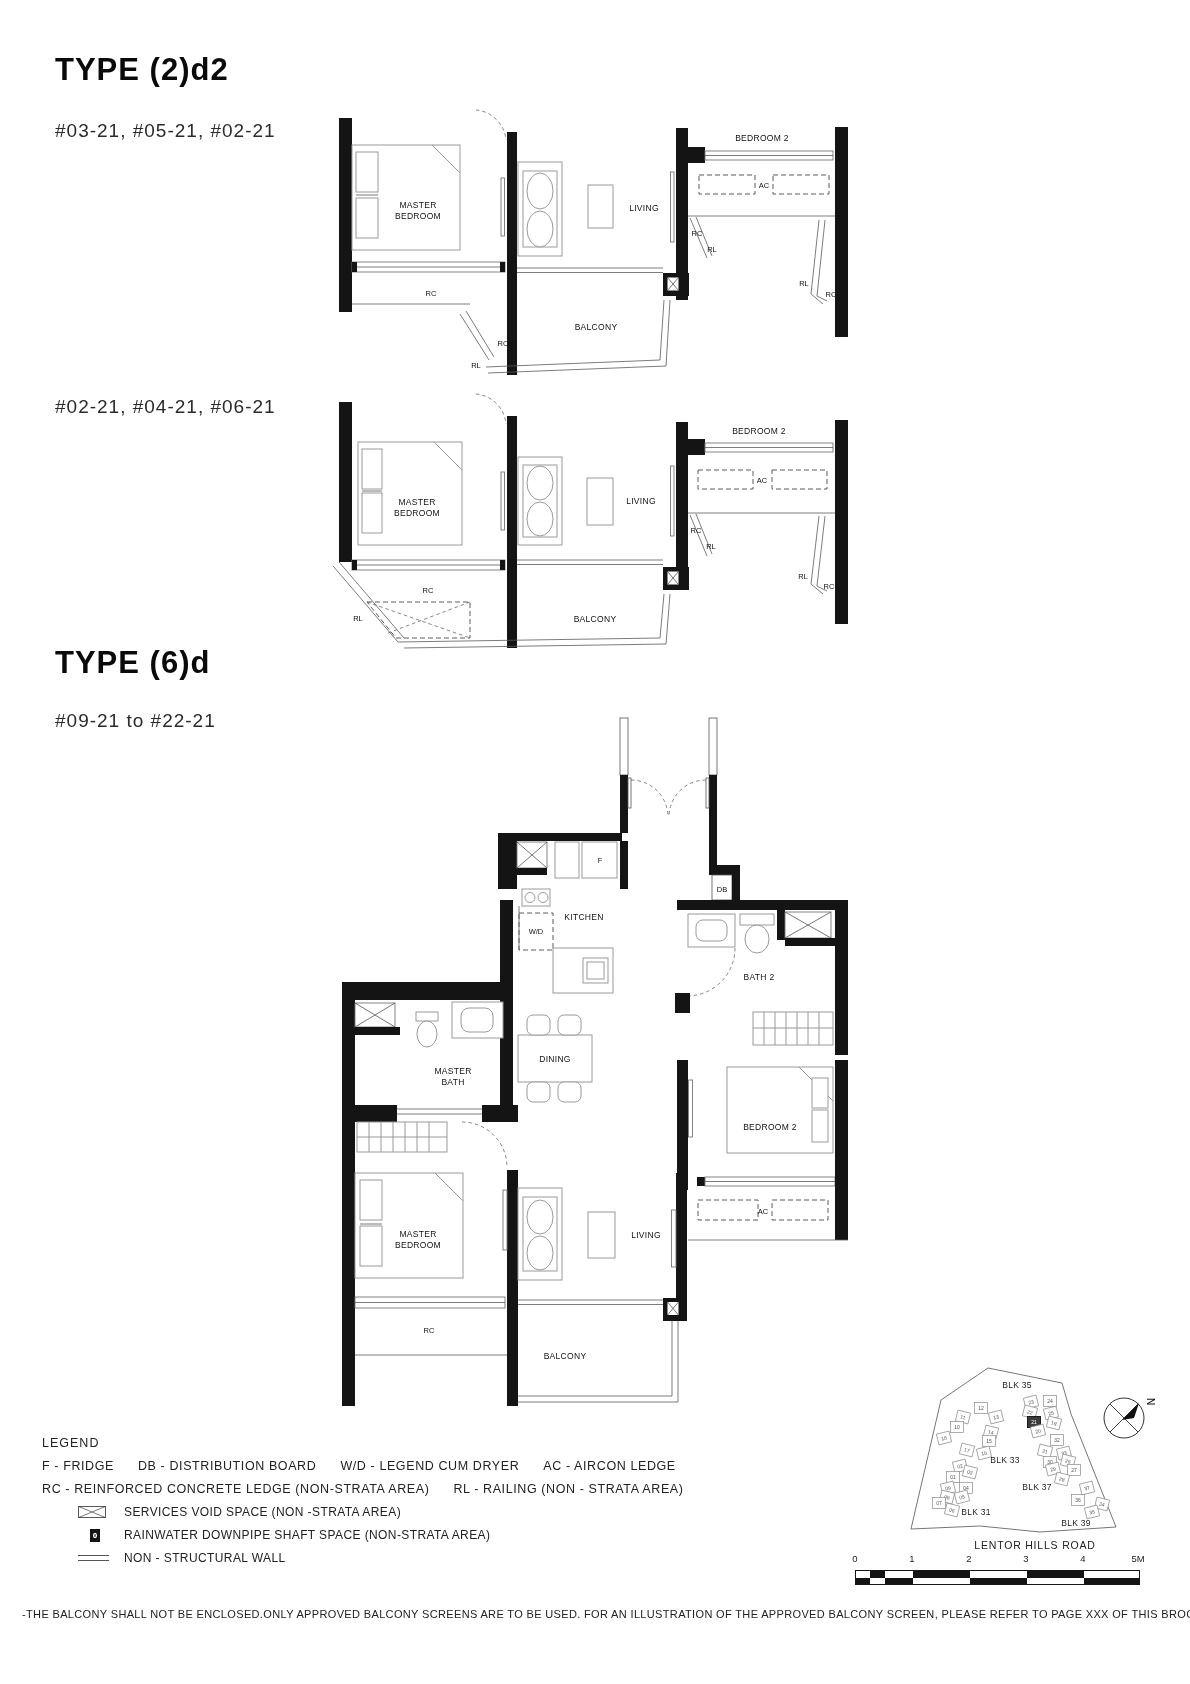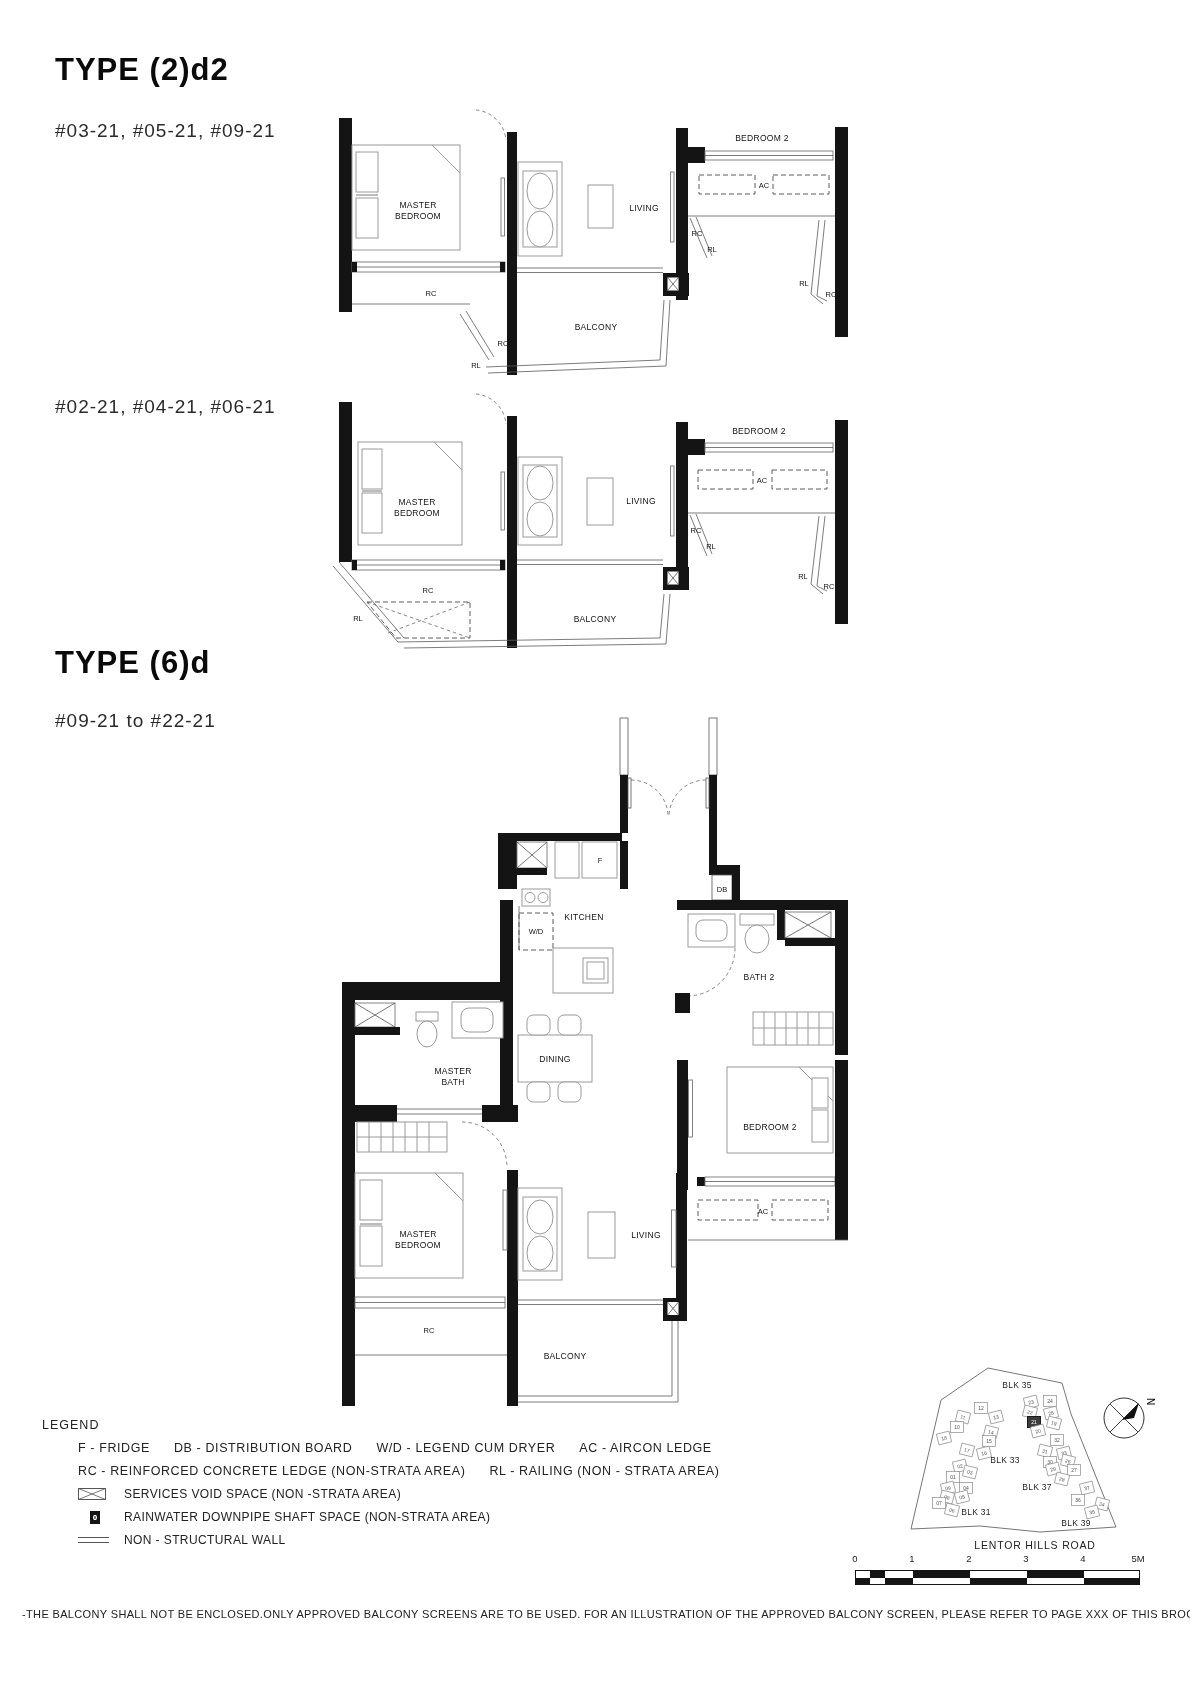--- a/index.html
+++ b/index.html
@@ -17,22 +17,22 @@
   .fline { fill:none; stroke:#9a9a9a; stroke-width:1; }
   .thin  { fill:none; stroke:#5a5a5a; stroke-width:.8; }
   .win   { fill:#fff; stroke:#777; stroke-width:.9; }
   .dash  { fill:none; stroke:#4a4a4a; stroke-width:.9; stroke-dasharray:5 3; }
   .darc  { fill:none; stroke:#666; stroke-width:.8; stroke-dasharray:3.5 3; }
   .xline { stroke:#555; stroke-width:.8; }
   .plbl  { font-size:8.5px; fill:#111; text-anchor:middle; letter-spacing:.3px; }
   .pslbl { font-size:7.5px; fill:#111; text-anchor:middle; }
 
   
-  .legend-title { font-size:12.5px; letter-spacing:1px; color:#222; }
-  .legend-abbr  { display:flex; gap:24px; font-size:12.5px; letter-spacing:.6px; color:#222; margin-top:9px; white-space:nowrap;margin-left:36px; }
+  .legend-title { font-size:12.5px; letter-spacing:1px; color:#222;margin-top:18px; }
+  .legend-abbr  { display:flex; gap:24px; font-size:12.5px; letter-spacing:.6px; color:#222; margin-top:9px; white-space:nowrap; }
   .legend-item  { display:flex; align-items:flex-start; gap:14px; margin-top:9px; font-size:12px; letter-spacing:.4px; color:#222;padding-left:36px; }
   .legend-item .sym { width:32px; display:flex; justify-content:flex-start; align-items:center; flex:0 0 32px; padding-top:1px; }
   .sym-void { width:28px; height:12px; }
   .sym-rain { width:10px; height:13px; margin-left:12px; }
   .sym-wall { width:31px; height:7px; background:#141414; margin-top:3px; }
   .sym-nsw  { width:31px; height:6px; border-top:1px solid #555; border-bottom:1px solid #555; margin-top:3px; }
 
   
   .sp-outline { fill:none; stroke:#666; stroke-width:.9; }
   .sp-blk { font-size:8.5px; fill:#222; text-anchor:middle; letter-spacing:.3px; }
@@ -52,21 +52,21 @@
   .sb-bot { bottom:0; }
 
   .disclaimer { font-size:11px; letter-spacing:.35px; color:#222; white-space:nowrap; }
 </style>
 </head>
 <body>
 
 <div class="page">
 
   <div class="abs plan-title" style="left:55px;top:52px">TYPE (2)d2</div>
-  <div class="abs unit-list" style="left:55px;top:120px">#03-21, #05-21, #09-21</div>
+  <div class="abs unit-list" style="left:55px;top:120px">#03-21, #05-21, #02-21</div>
   <div class="abs unit-list" style="left:55px;top:396px">#02-21, #04-21, #06-21</div>
   <div class="abs plan-title" style="left:55px;top:645px">TYPE (6)d</div>
   <div class="abs unit-list" style="left:55px;top:710px">#09-21 to #22-21</div>
 
   <svg class="abs" style="left:300px;top:108px" width="560" height="270" viewBox="0 0 560 270">
     <g>
       <rect class="wall" x="39" y="10" width="13" height="194"></rect>
       <rect class="wall" x="207" y="24" width="10" height="243"></rect>
       <rect class="wall" x="376" y="20" width="12" height="172"></rect>
       <rect class="wall" x="388" y="39" width="17" height="16"></rect>

